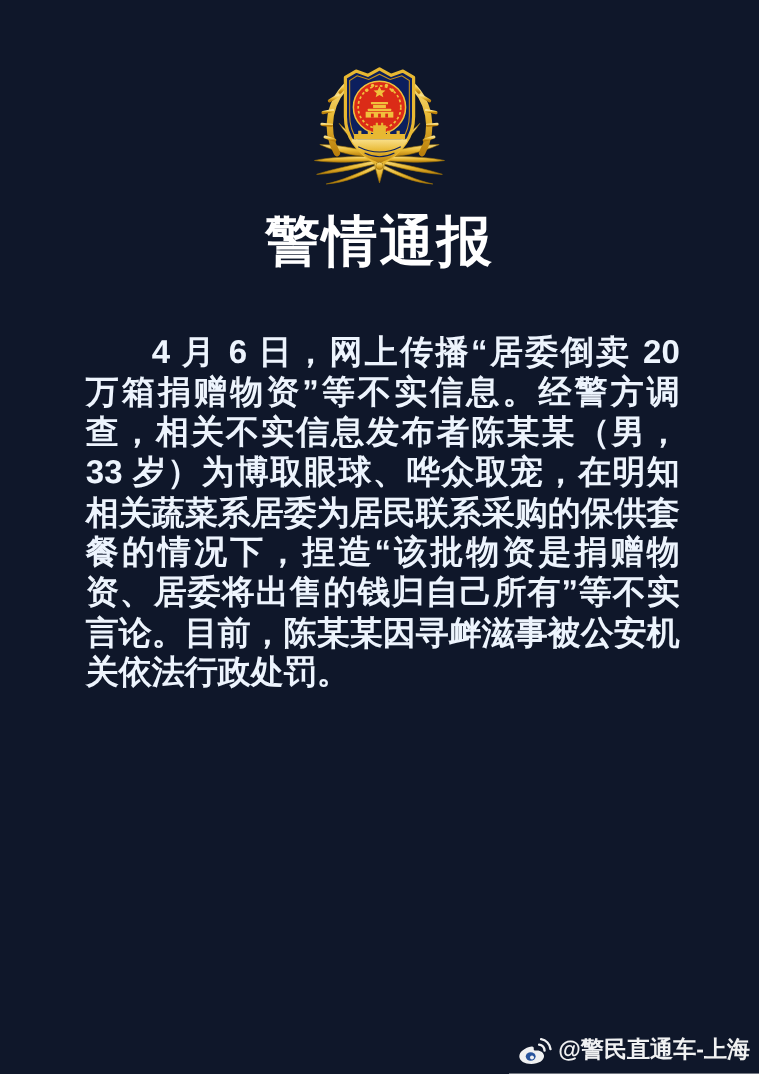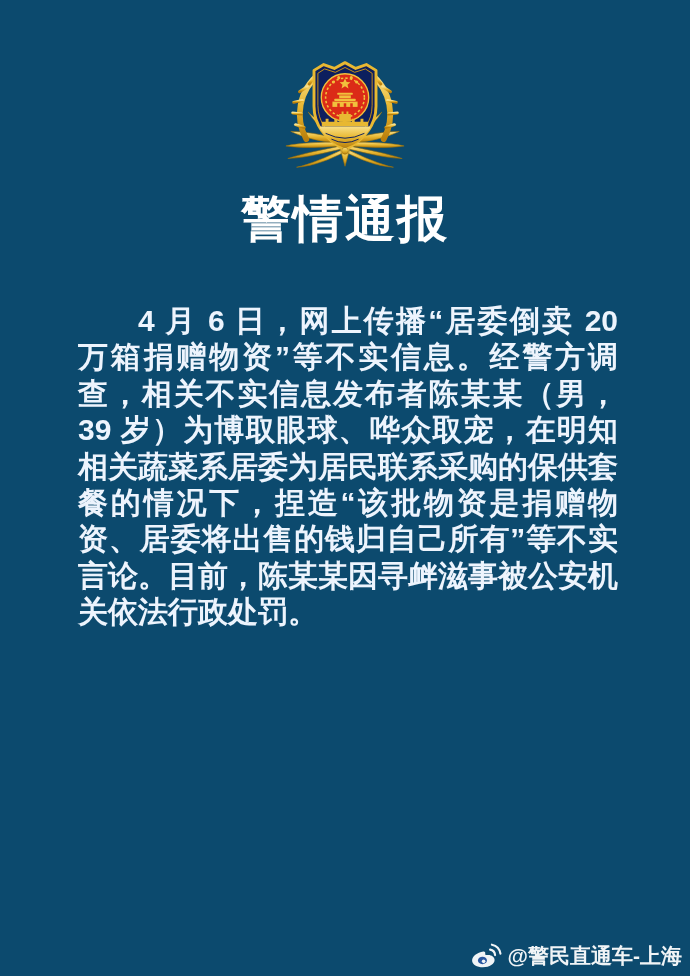--- a/index.html
+++ b/index.html
@@ -1,20 +1,20 @@
 <!DOCTYPE html>
 <html><head>
 <meta charset="utf-8">
 <style>
   html, body { margin: 0; padding: 0; }
   .page {
     position: relative;
     width: 690px;
     height: 976px;
-    background: #0c4a6e;
+    background: #0f172a;
     overflow: hidden;
     font-family: "Liberation Sans", "DejaVu Sans", sans-serif;
   }
   .badge {
     position: absolute;
     top: 57px;
     left: 283px;
     width: 124px;
     height: 112px;
   }
@@ -56,21 +56,21 @@
     font-size: 30px;
     font-weight: 600;
     line-height: 38px;
     white-space: nowrap;
   }
   .watermark {
     position: absolute;
     right: 8px;
     bottom: 7px;
     display: flex;
-    align-items: center;
+    align-items: flex-start;
     gap: 5px;
     color: rgba(255,255,255,0.94);
     font-size: 21px;
     font-weight: 600;
     line-height: 26px;
     white-space: nowrap;
   }
   .watermark svg { display: block; opacity: 0.94; }
 </style>
 </head>
@@ -156,21 +156,21 @@
         <path d="M44,78 Q64,88 84,78" fill="none" stroke="#0C1F5E" stroke-width="1"></path>
         <path d="M50,84 Q64,91 78,84" fill="none" stroke="#0C1F5E" stroke-width="1"></path>
       </g>
       <circle cx="64" cy="96" r="3.5" fill="url(#gold)" stroke="#9A7108" stroke-width="0.6"></circle>
     </svg>
   </div>
 
   <div class="title">警情通报</div>
 
   <div class="body-text">
-    <p>4 月 6 日，网上传播“居委倒卖 20 万箱捐赠物资”等不实信息。经警方调查，相关不实信息发布者陈某某（男，39 岁）为博取眼球、哗众取宠，在明知相关蔬菜系居委为居民联系采购的保供套餐的情况下，捏造“该批物资是捐赠物资、居委将出售的钱归自己所有”等不实言论。目前，陈某某因寻衅滋事被公安机关依法行政处罚。</p>
+    <p>4 月 6 日，网上传播“居委倒卖 20 万箱捐赠物资”等不实信息。经警方调查，相关不实信息发布者陈某某（男，33 岁）为博取眼球、哗众取宠，在明知相关蔬菜系居委为居民联系采购的保供套餐的情况下，捏造“该批物资是捐赠物资、居委将出售的钱归自己所有”等不实言论。目前，陈某某因寻衅滋事被公安机关依法行政处罚。</p>
   </div>
 
 
   <div class="watermark">
     <span>
       <svg viewBox="0 0 36 30" width="33" height="27" aria-hidden="true">
         <path d="M14.5,10.5 C7.5,11.5 2,16 2,20.5 C2,25 7.5,28 14,28 C21.5,28 27,24.5 27,20 C27,16.5 23,13.8 18.5,14.5 C17.2,14.7 16.3,14 16.6,12.7 C16.9,11.3 16,10.3 14.5,10.5 Z" fill="#FFFFFF"></path>
         <ellipse cx="13.5" cy="20.5" rx="5" ry="4.2" fill="#2A58A4"></ellipse>
         <circle cx="14.8" cy="21.5" r="2" fill="#FFFFFF"></circle>
         <path d="M22,8.5 a6.5,6.5 0 0 1 5.5,6" stroke="#FFFFFF" stroke-width="2.4" fill="none" stroke-linecap="round"></path>

